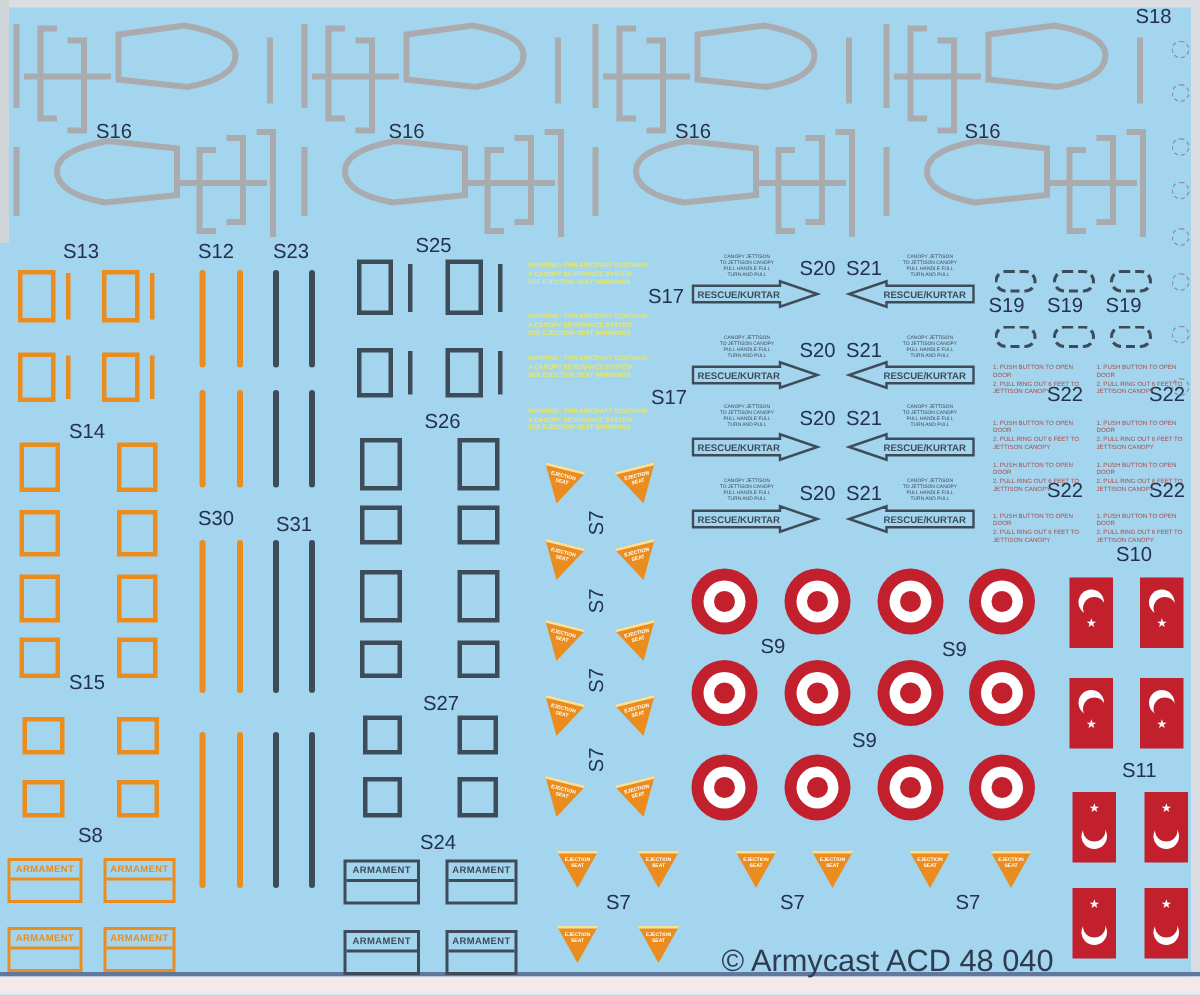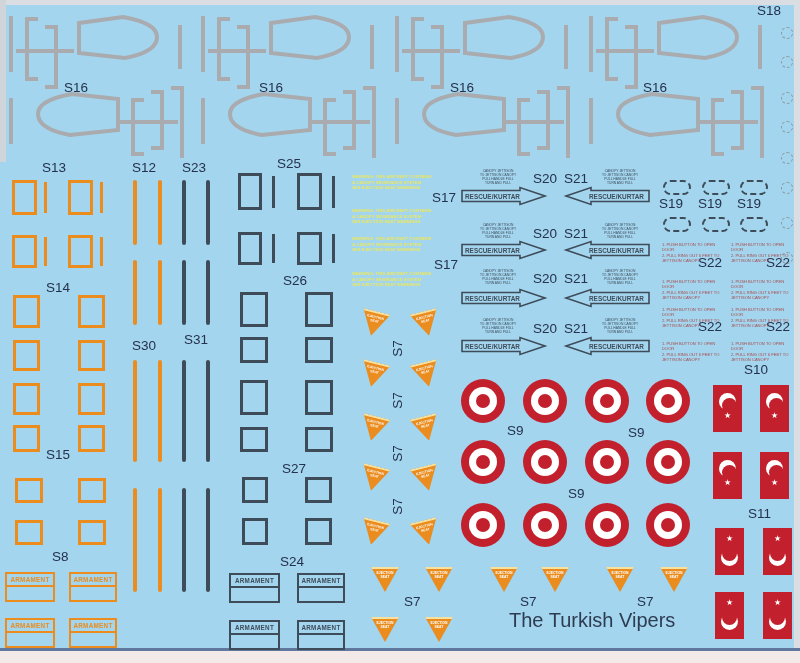--- a/index.html
+++ b/index.html
@@ -53,21 +53,21 @@
     <div class="lbl" style="position: absolute; left: 450px; top: 80px;">S16</div>
     <div class="lbl" style="position: absolute; left: 643px; top: 80px;">S16</div>
     <div class="lbl" style="position: absolute; left: 757px; top: 3px;">S18</div>
     <div class="lbl" style="position: absolute; left: 42px; top: 160px;">S13</div>
     <div class="lbl" style="position: absolute; left: 132px; top: 160px;">S12</div>
     <div class="lbl" style="position: absolute; left: 182px; top: 160px;">S23</div>
     <div class="lbl" style="position: absolute; left: 277px; top: 156px;">S25</div>
     <div class="lbl" style="position: absolute; left: 46px; top: 280px;">S14</div>
     <div class="lbl" style="position: absolute; left: 283px; top: 273px;">S26</div>
     <div class="lbl" style="position: absolute; left: 132px; top: 338px;">S30</div>
-    <div class="lbl" style="position: absolute; left: 184px; top: 332px;">S31</div>
+    <div class="lbl" style="position: absolute; left: 184px; top: 342px;">S31</div>
     <div class="lbl" style="position: absolute; left: 46px; top: 447px;">S15</div>
     <div class="lbl" style="position: absolute; left: 282px; top: 461px;">S27</div>
     <div class="lbl" style="position: absolute; left: 52px; top: 549px;">S8</div>
     <div class="lbl" style="position: absolute; left: 280px; top: 554px;">S24</div>
     <div class="lbl" style="position: absolute; left: 432px; top: 190px;">S17</div>
     <div class="lbl" style="position: absolute; left: 434px; top: 257px;">S17</div>
     <div class="lbl" style="position: absolute; left: 659px; top: 196px;">S19</div>
     <div class="lbl" style="position: absolute; left: 698px; top: 196px;">S19</div>
     <div class="lbl" style="position: absolute; left: 737px; top: 196px;">S19</div>
     <div class="lbl" style="position: absolute; left: 698px; top: 255px;">S22</div>
@@ -611,14 +611,14 @@
     <div class="flag" style="position: absolute; left: 715px; top: 592px; width: 29px; height: 47px;">
       <div class="fc" style="left:6px;top:21px;width:17px;height:17px;background:#fff;"></div>
     <div class="fc" style="left:7px;top:18px;width:15px;height:15px;background:#c2202c;"></div>
     <div class="star" style="left:11px;top:7px;">★</div>
     </div>
     <div class="flag" style="position: absolute; left: 763px; top: 592px; width: 29px; height: 47px;">
       <div class="fc" style="left:6px;top:21px;width:17px;height:17px;background:#fff;"></div>
     <div class="fc" style="left:7px;top:18px;width:15px;height:15px;background:#c2202c;"></div>
     <div class="star" style="left:11px;top:7px;">★</div>
     </div>
-    <div class="footer" style="position: absolute; left: 509px; top: 609px; font-size: 20px; color: rgb(46, 60, 82);">The Turkish Vipers</div>
+    <div class="footer" style="position: absolute; left: 481px; top: 629px; font-size: 20.5px; color: rgb(46, 60, 82);">© Armycast ACD 48 040</div>
   </div>
 
 </body></html>

